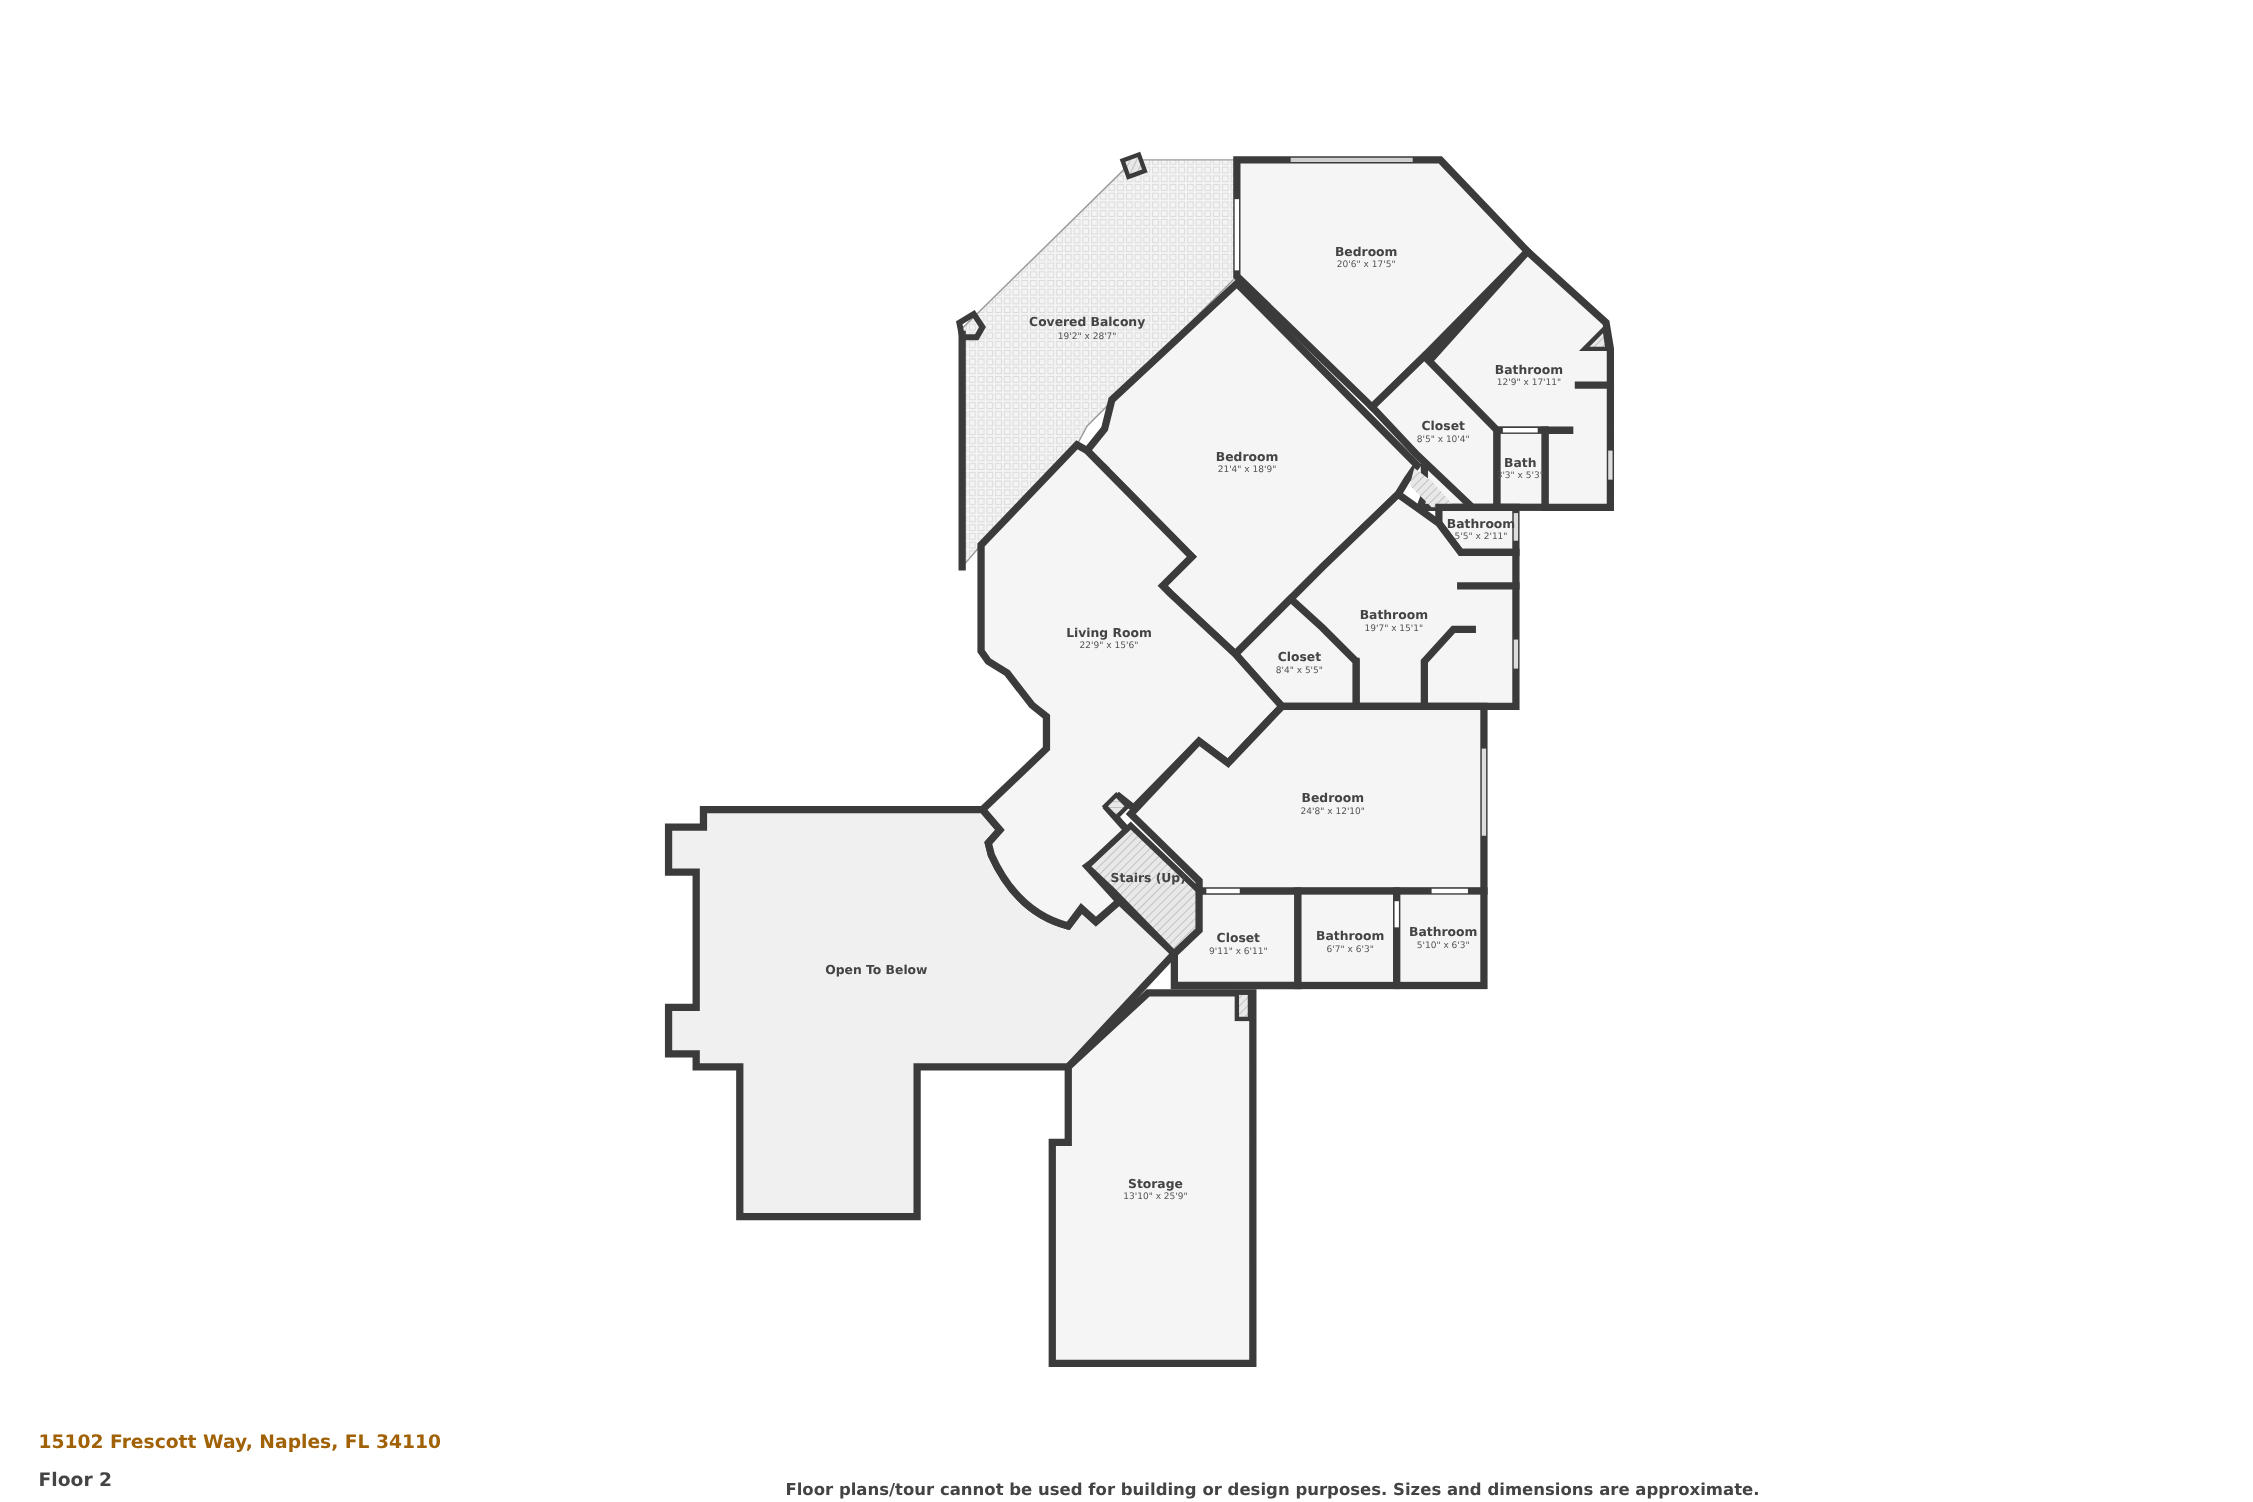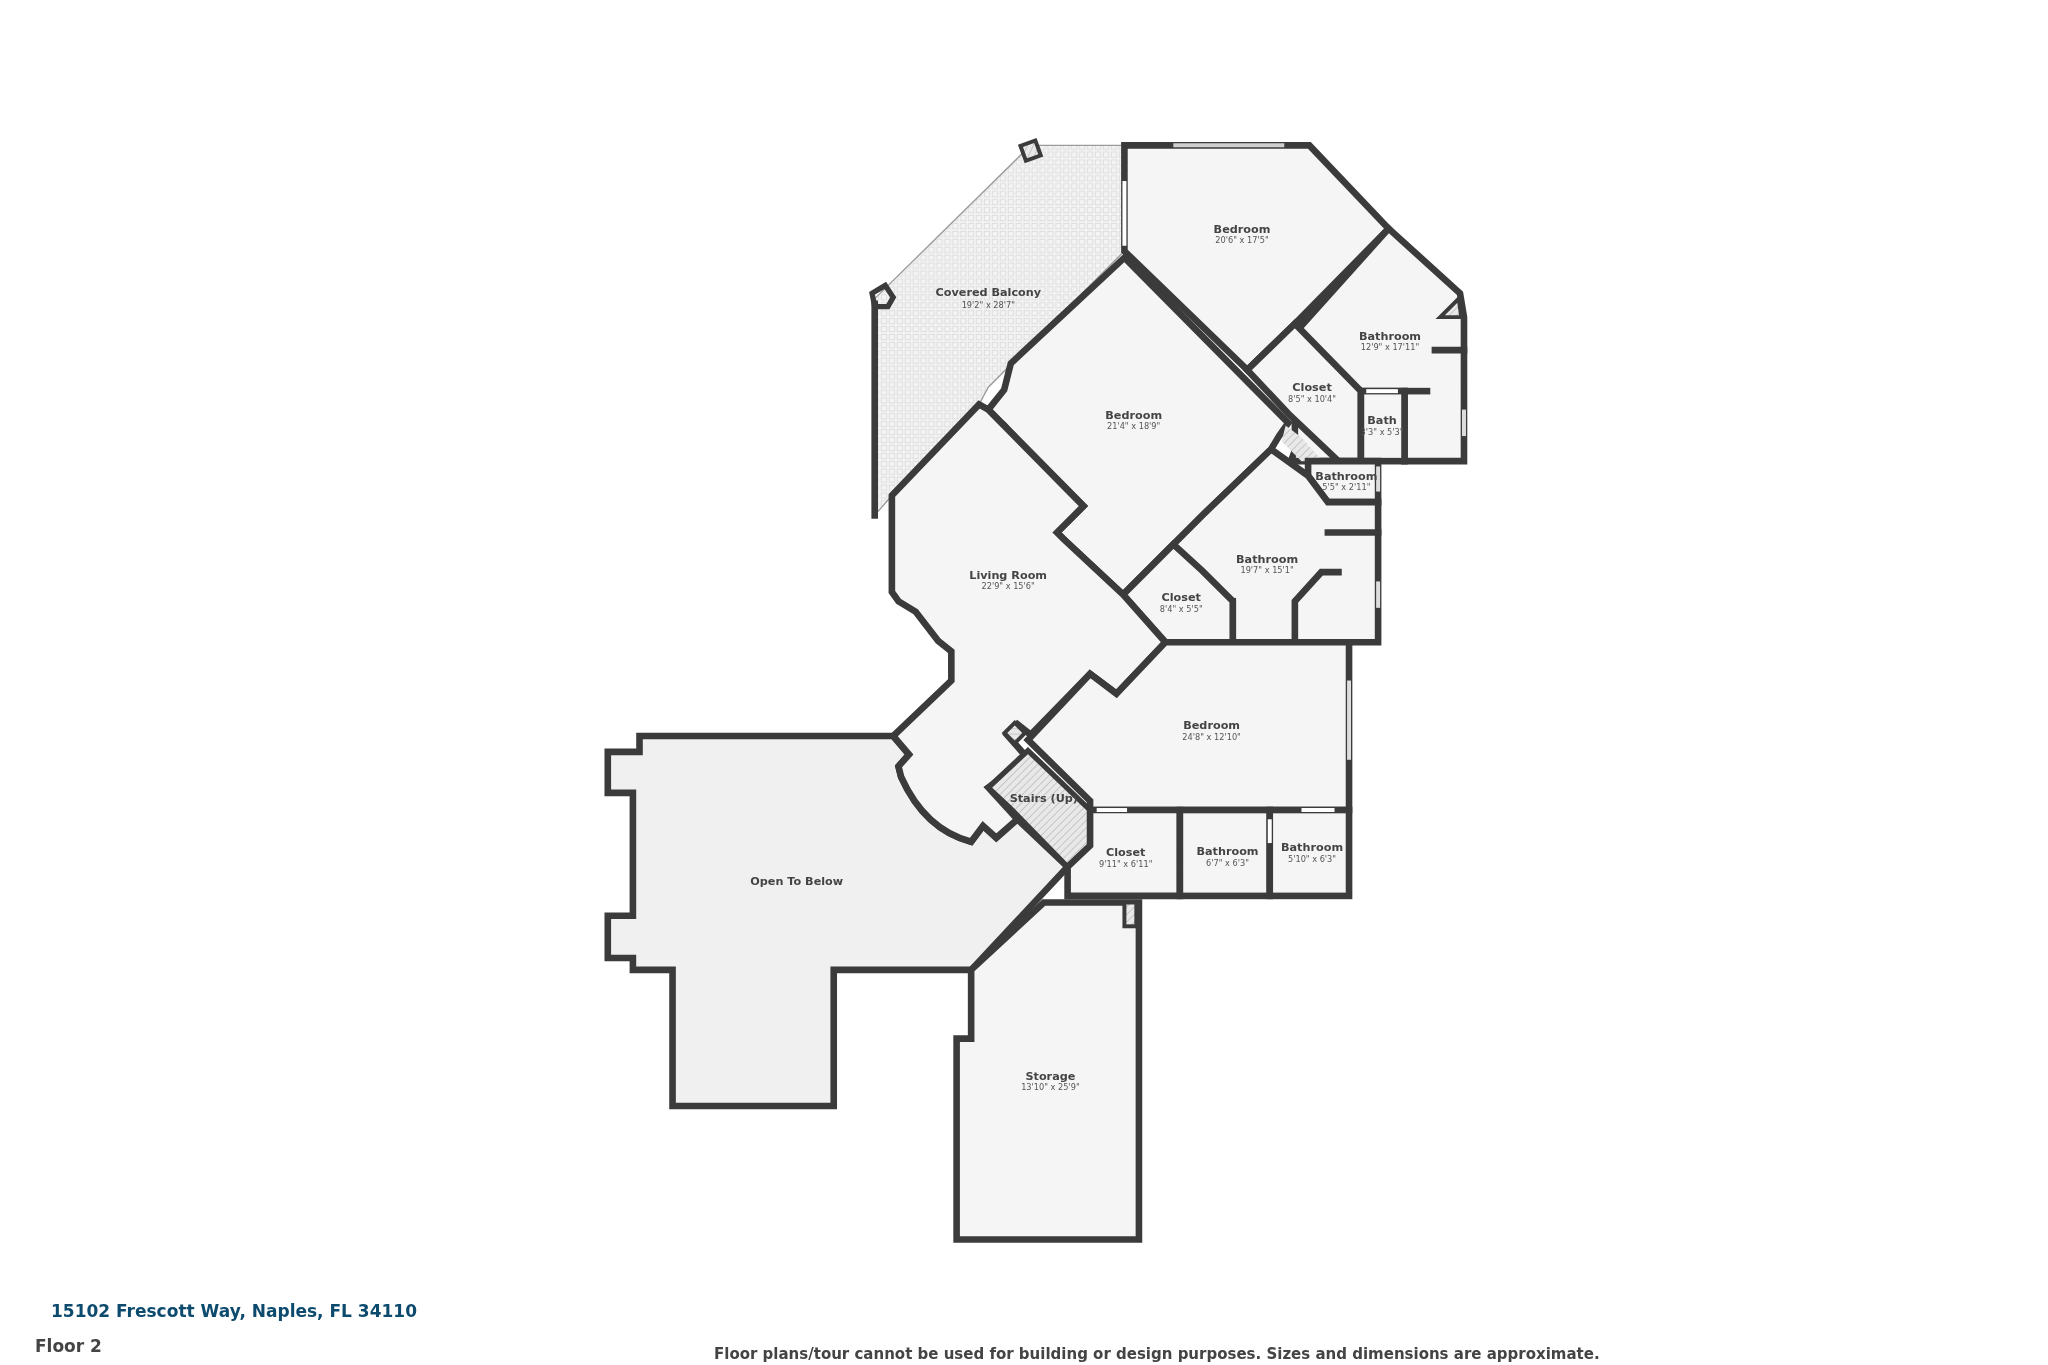--- a/index.html
+++ b/index.html
@@ -2,21 +2,21 @@
 <html><head>
 <meta charset="utf-8">
 <style>
   html,body{margin:0;padding:0;background:#ffffff;}
   body{width:2048px;height:1365px;position:relative;overflow:hidden;font-family:"DejaVu Sans","Liberation Sans",sans-serif;}
   #plan{position:absolute;left:0;top:0;width:2048px;height:1365px;}
   .wall{fill:none;stroke:#3b3b3b;stroke-width:5;stroke-linejoin:miter;stroke-linecap:square;}
   .room{fill:#f5f5f5;stroke:#3b3b3b;stroke-width:5;stroke-linejoin:miter;}
   .rlabel{font-family:"DejaVu Sans","Liberation Sans",sans-serif;font-size:8.5px;font-weight:bold;fill:#444;text-anchor:middle;}
   .rdim{font-family:"DejaVu Sans","Liberation Sans",sans-serif;font-size:6.2px;fill:#555;text-anchor:middle;}
-  .footer-addr{position:absolute;left:51px;top:1301px;font-family:"DejaVu Sans","Liberation Sans",sans-serif;font-size:17px;font-weight:bold;color:#0c4a6e;}
+  .footer-addr{position:absolute;left:35px;top:1301px;font-family:"DejaVu Sans","Liberation Sans",sans-serif;font-size:17px;font-weight:bold;color:#a16207;}
   .footer-floor{position:absolute;left:35px;top:1336px;font-family:"DejaVu Sans","Liberation Sans",sans-serif;font-size:17px;font-weight:bold;color:#444;}
   .footer-disc{position:absolute;left:714px;top:1345px;font-family:"DejaVu Sans","Liberation Sans",sans-serif;font-size:15px;font-weight:bold;color:#444;}
 </style>
 </head>
 <body>
 
 <svg id="plan" viewBox="0 0 1550 1033" preserveAspectRatio="none" xmlns="http://www.w3.org/2000/svg">
   <defs>
     <pattern id="balc" width="6" height="6" patternUnits="userSpaceOnUse">
       <rect width="6" height="6" fill="#f4f4f4"></rect>

